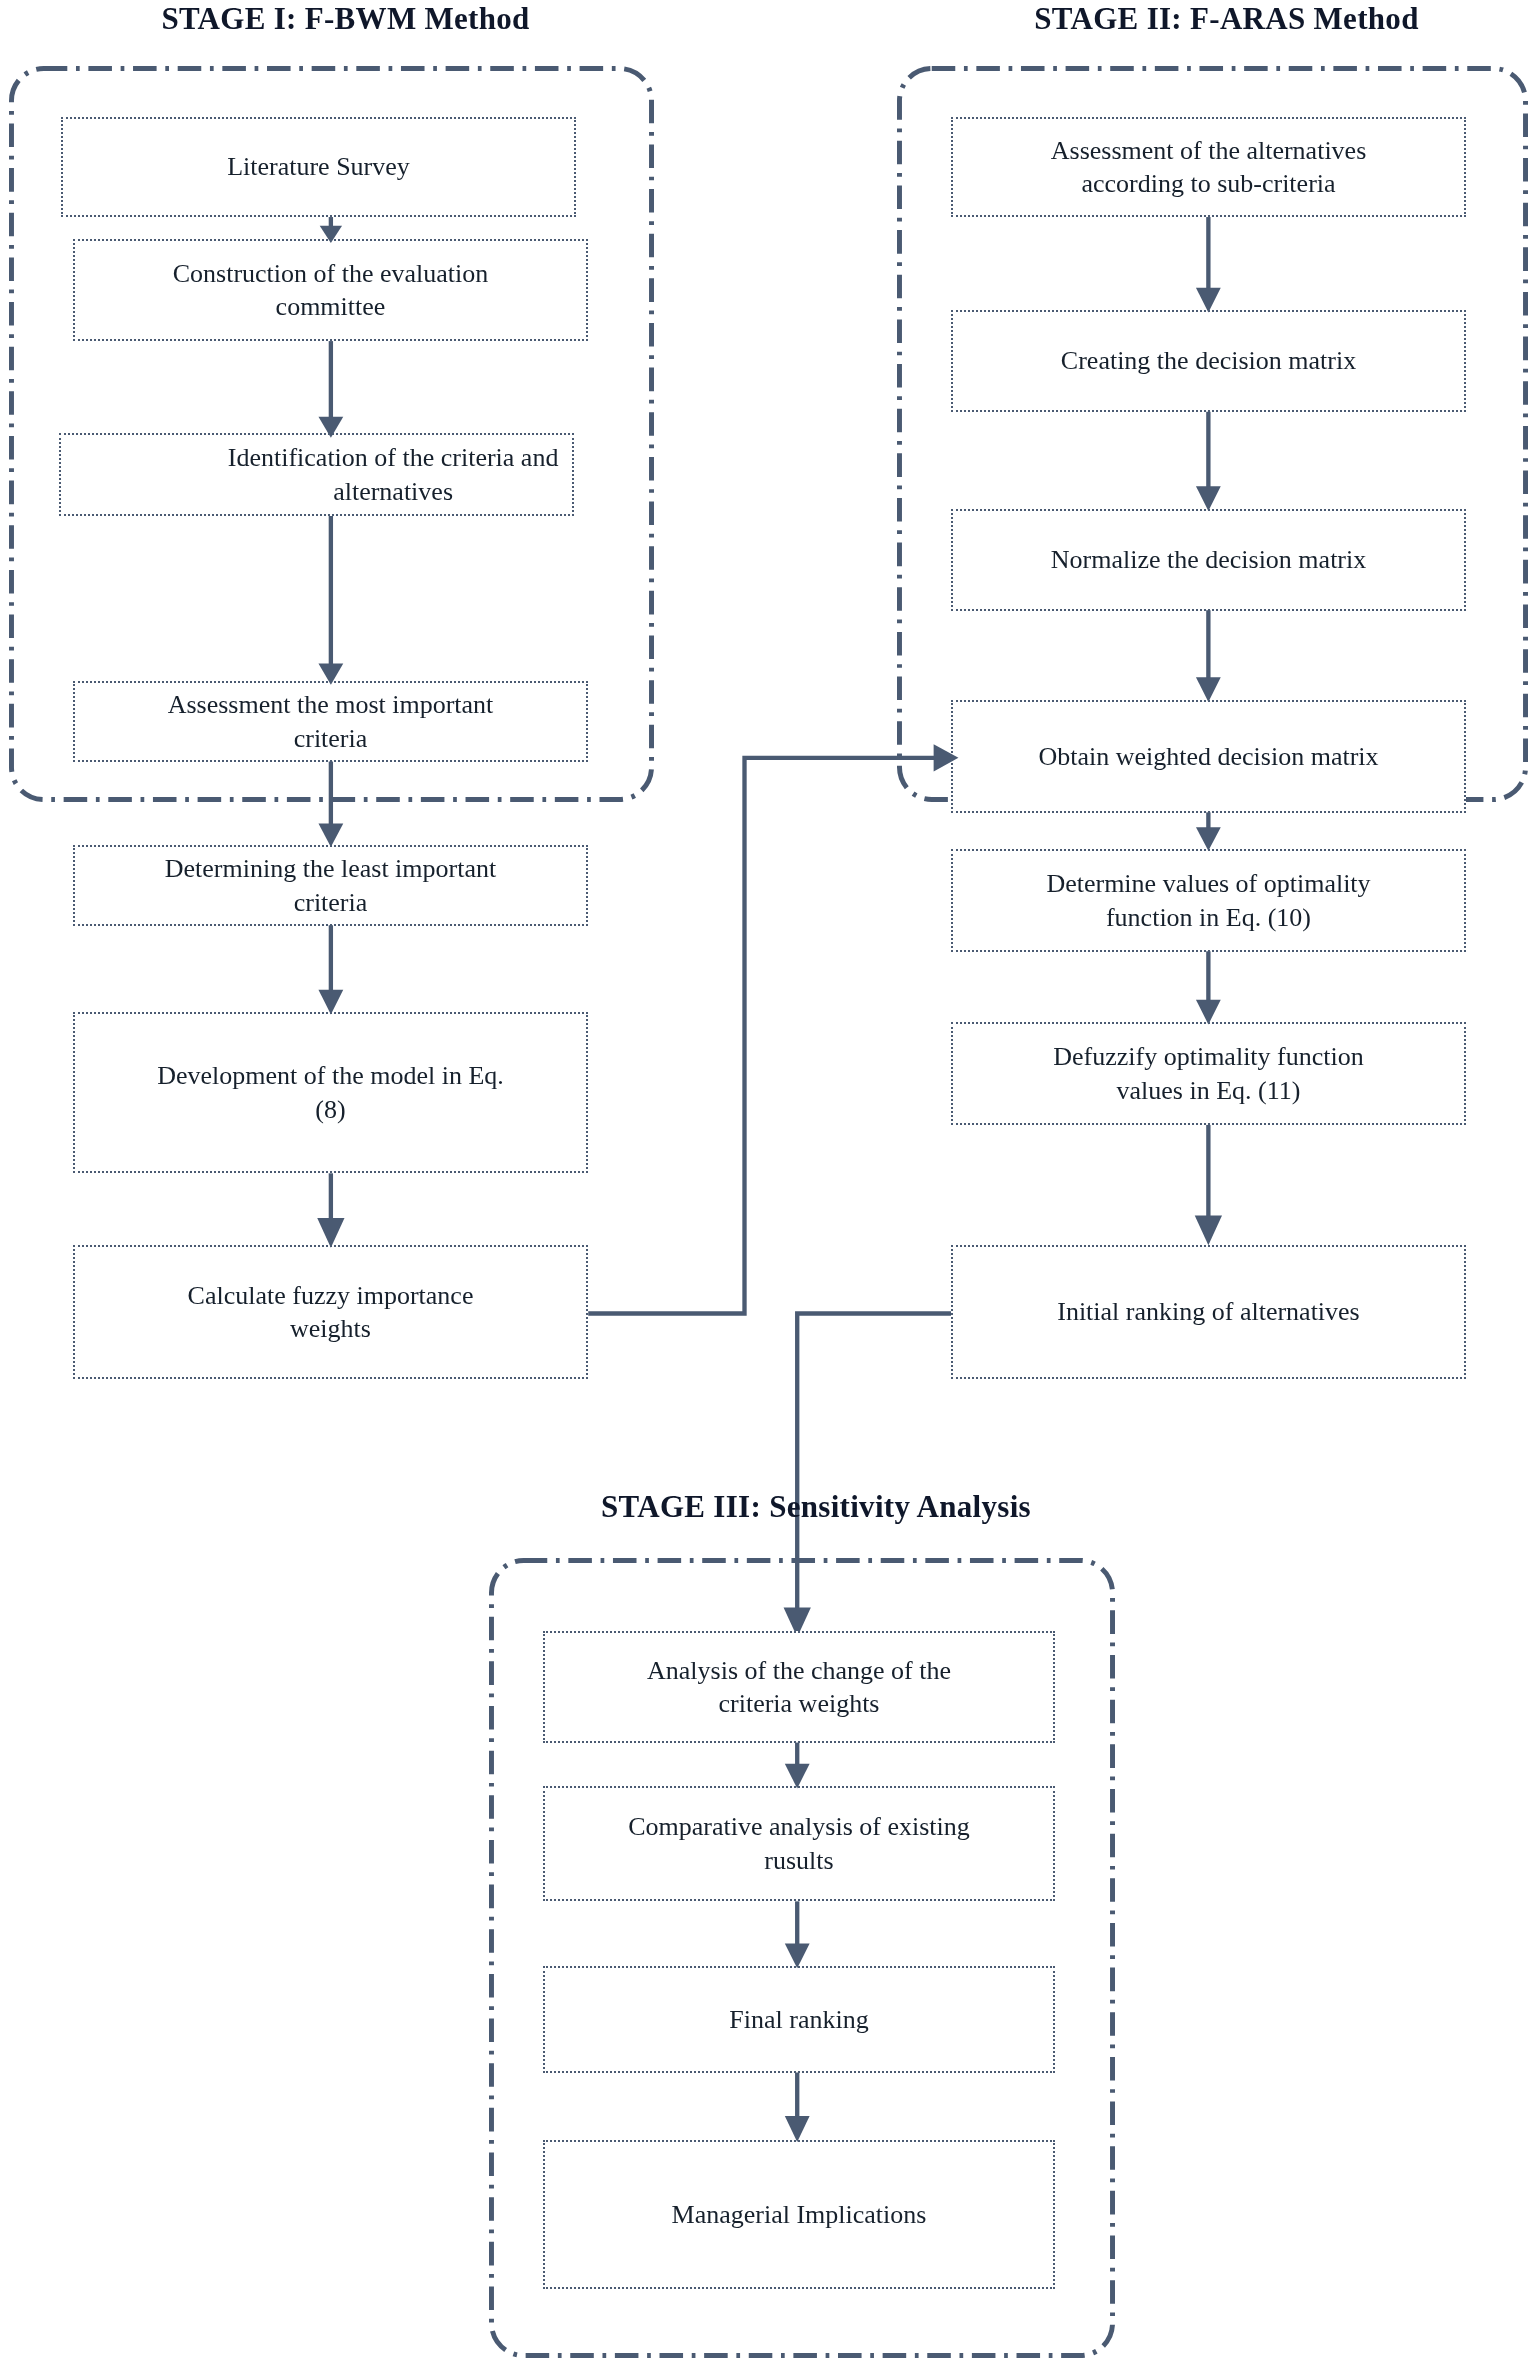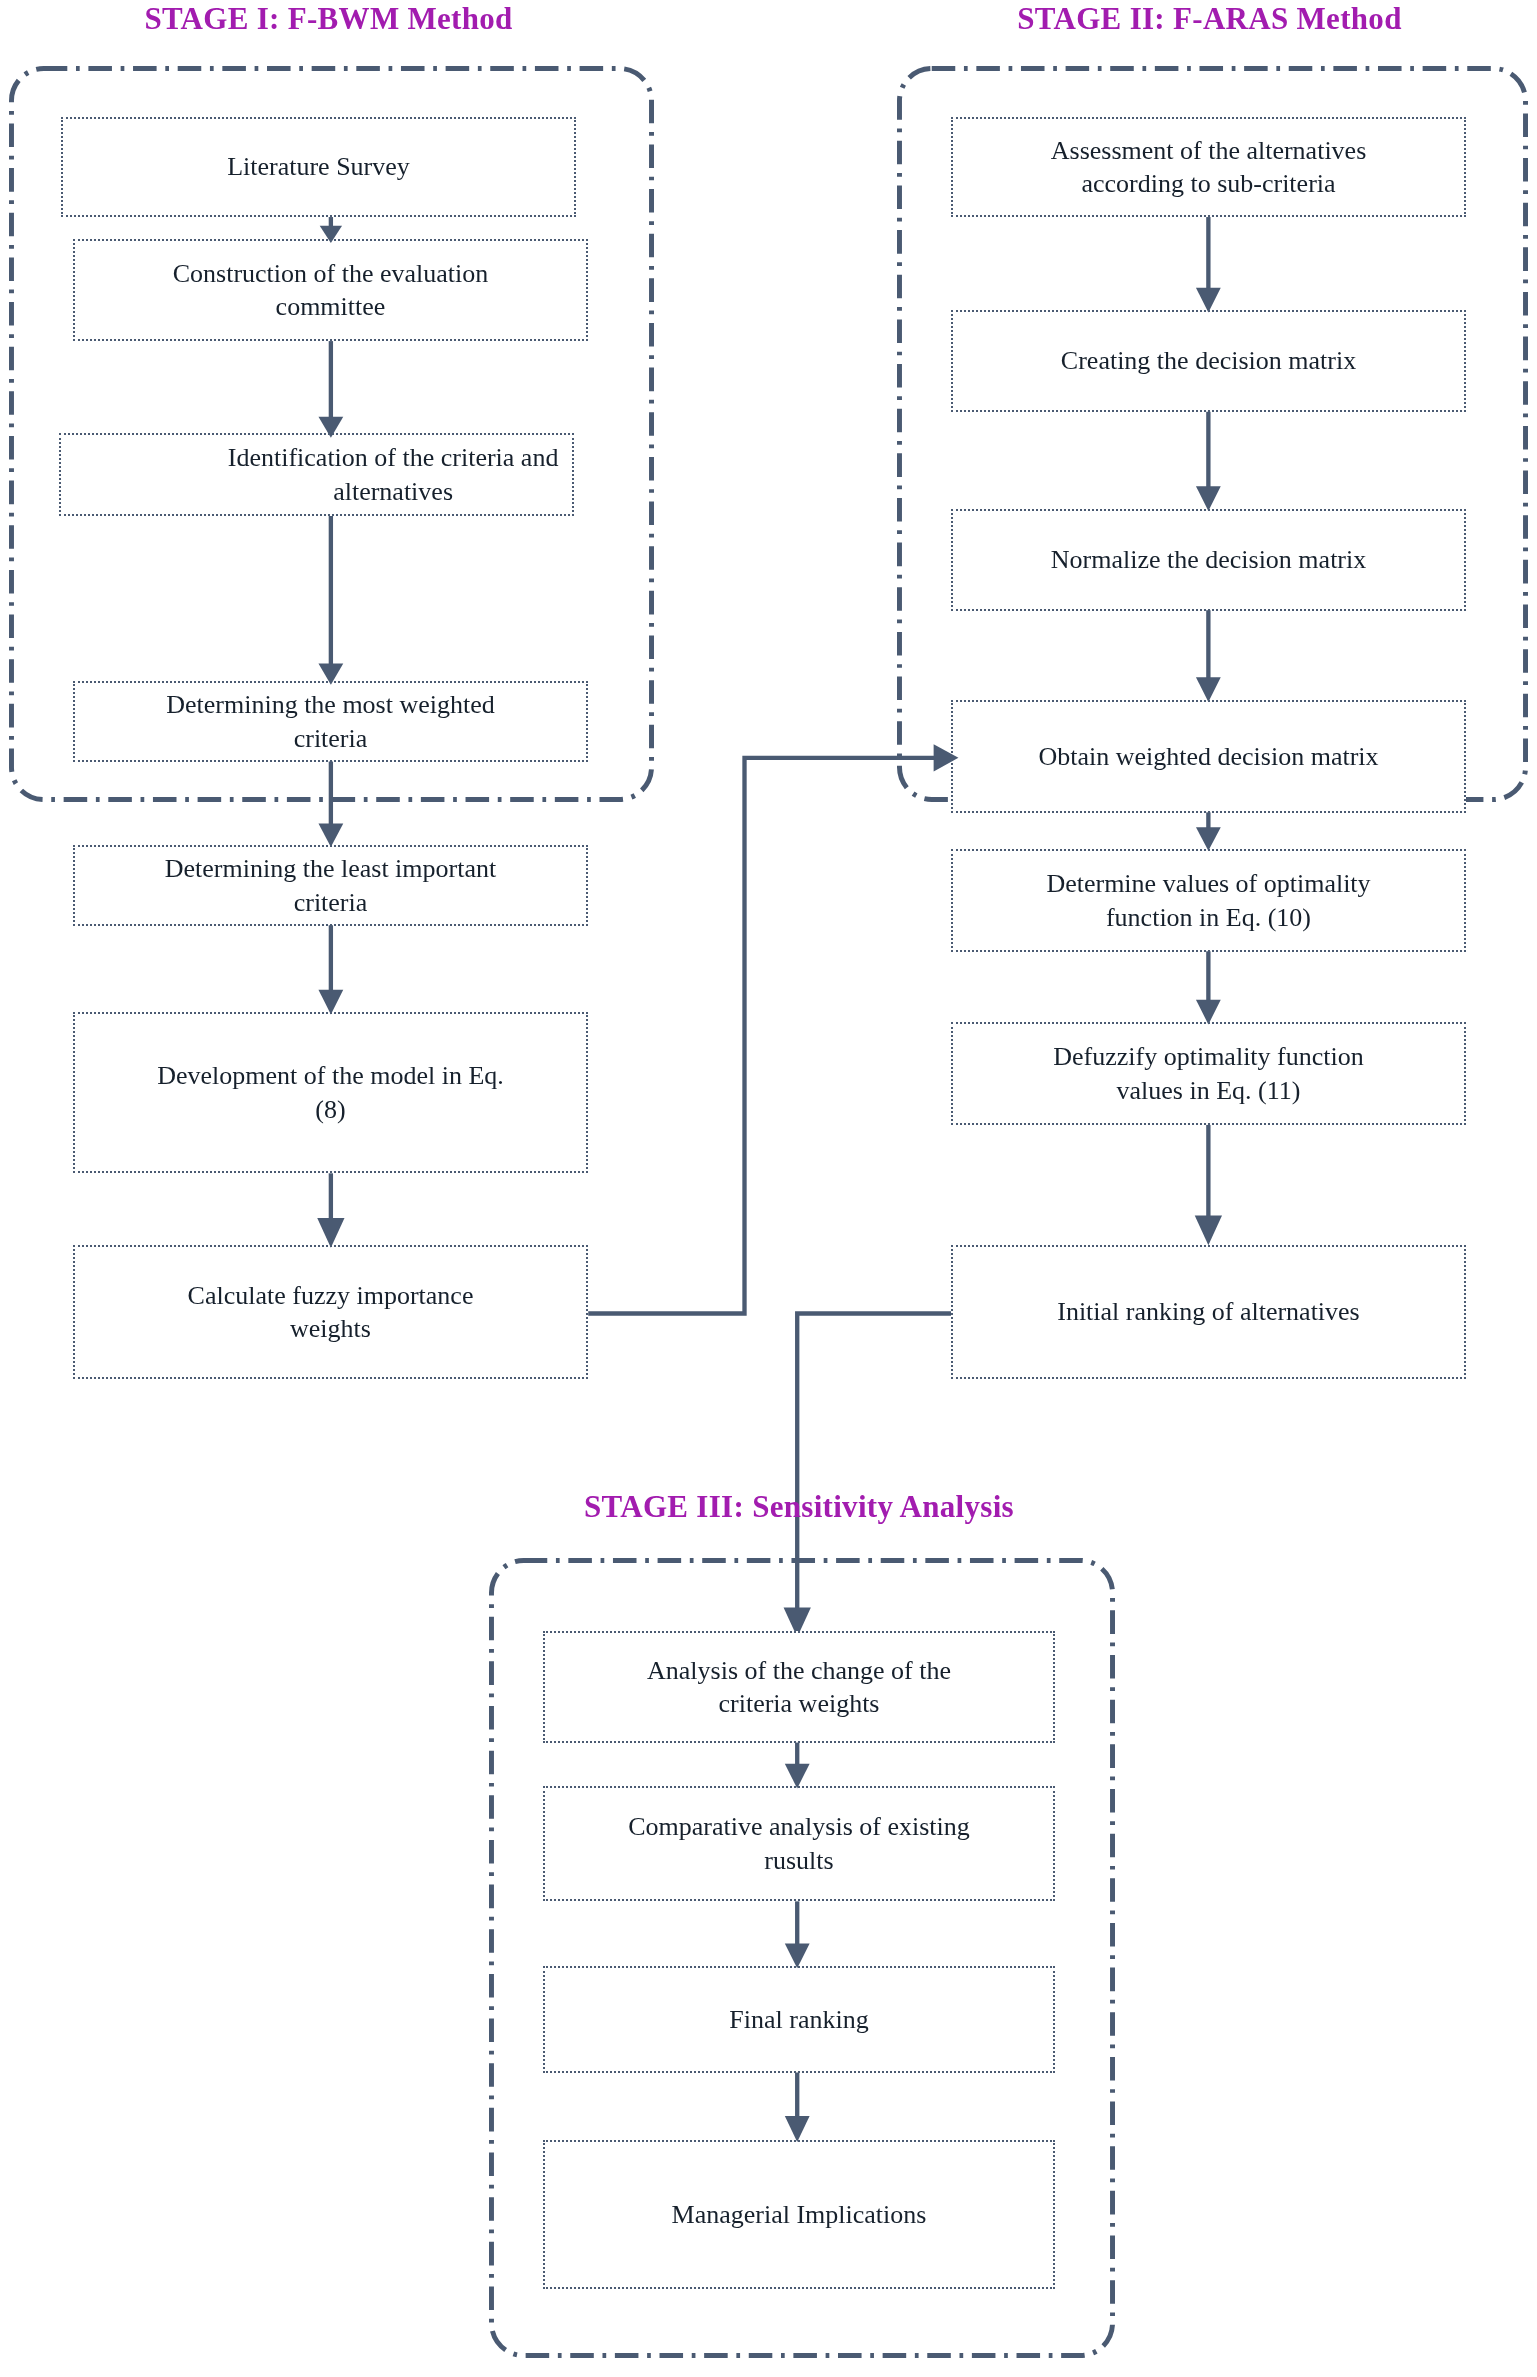--- a/index.html
+++ b/index.html
@@ -19,23 +19,24 @@
     overflow: hidden;
   }
 
   
   .stage-title {
     position: absolute;
     font-family: "Liberation Serif", "DejaVu Serif", serif;
     font-weight: bold;
     font-size: 31px;
     letter-spacing: 0.3px;
-    color: #a21caf;
+    color: #0f172a;
     text-align: center;
     white-space: nowrap;
+    padding-left: 17px;
   }
 
   
   .stage-box {
     position: absolute;
     border-radius: 35px;
     background: transparent;
     box-sizing: border-box;
   }
   .stage-box > svg {
@@ -99,21 +100,21 @@
     <span class="label">Construction of the evaluation
 committee</span>
   </div>
 
   <div class="node" style="left:59px; top:433px; width:515px; height:83px;justify-content:flex-end;">
     <span class="label">Identification of the criteria and
 alternatives</span>
   </div>
 
   <div class="node" style="left:73px; top:681px; width:515px; height:81px;">
-    <span class="label">Determining the most weighted
+    <span class="label">Assessment the most important
 criteria</span>
   </div>
 
   <div class="node" style="left:73px; top:845px; width:515px; height:81px;justify-content:center;">
     <span class="label">Determining the least important
 criteria</span>
   </div>
 
   <div class="node" style="left:73px; top:1012px; width:515px; height:161px;">
     <span class="label">Development of the model in Eq.

